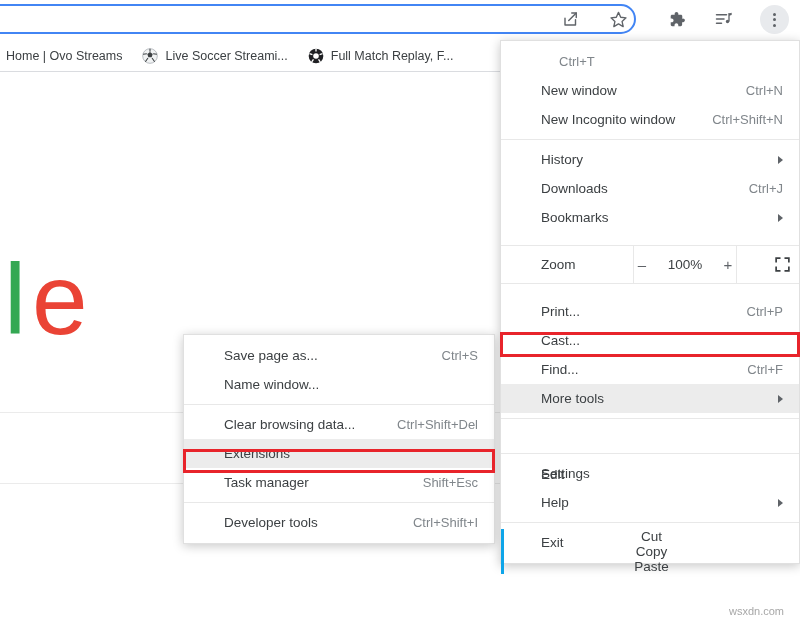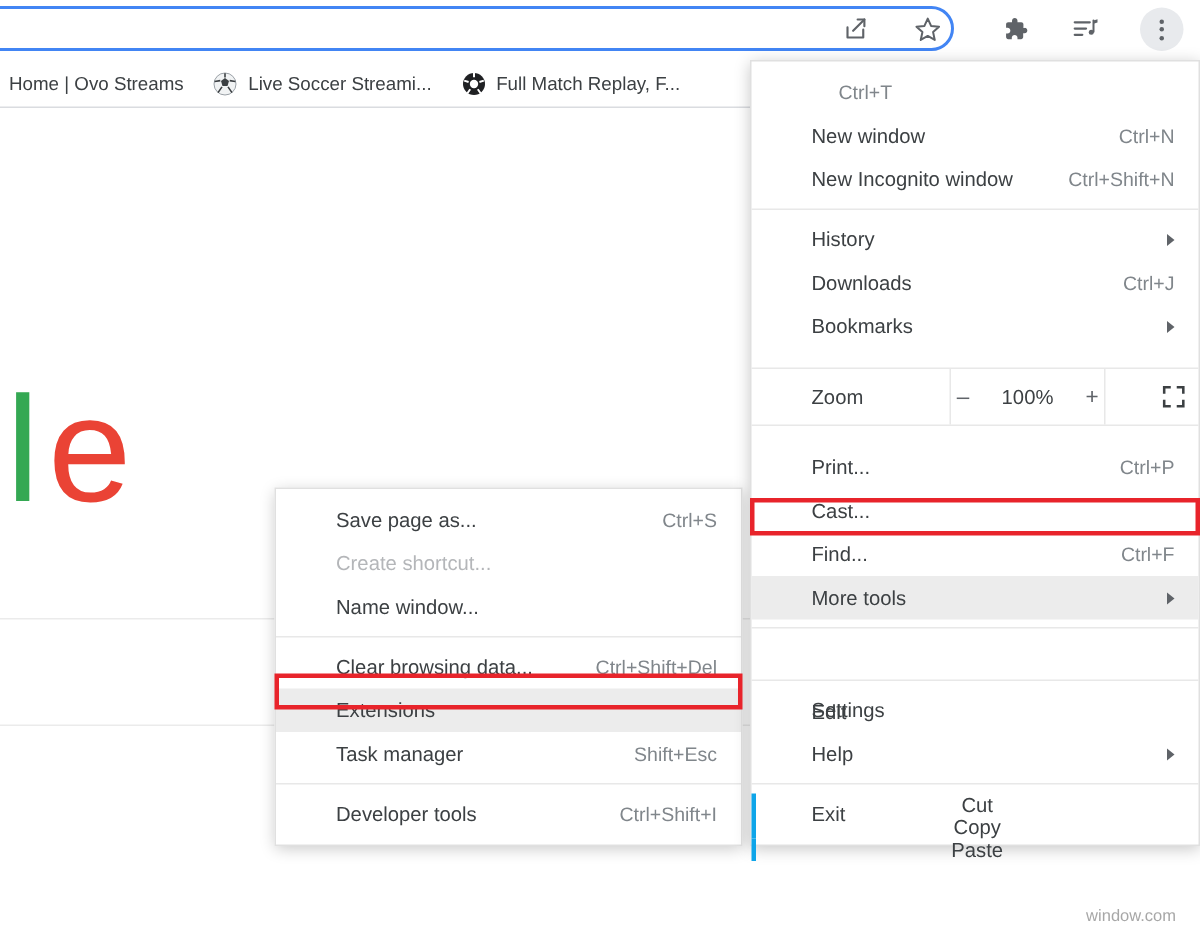--- a/index.html
+++ b/index.html
@@ -220,21 +220,21 @@
   }
   #edit-row .edit-action {
     flex: 1 1 0;
     display: flex; align-items: center; justify-content: center;
     border-left: 3px solid #0ea5e9;
     font-size: 13.5px;
   }
 
   
   #more-tools-submenu {
-    left: 183px; top: 325px;
+    left: 183px; top: 334px;
     width: 312px;
     padding: 6px 0 6px 0;
   }
   #more-tools-submenu .menu-item { height: 29px; padding-left: 40px; padding-right: 16px; }
 
   
   .red-box {
     position: absolute;
     border: 3px solid #e8242b;
     box-sizing: border-box;
@@ -343,24 +343,20 @@
   <div id="search-box-line2"></div>
 </div>
 
 <div class="menu" id="more-tools-submenu">
 
   <div class="menu-item">
     <span class="label">Save page as...</span>
     <span class="accel">Ctrl+S</span>
   </div>
 
-  <div class="menu-item disabled">
-    <span class="label">Create shortcut...</span>
-    <span class="accel"></span>
-  </div>
 
   <div class="menu-item">
     <span class="label">Name window...</span>
     <span class="accel"></span>
   </div>
 
   <div class="menu-sep"></div>
 
   <div class="menu-item">
     <span class="label">Clear browsing data...</span>
@@ -476,13 +472,13 @@
 
   <div class="menu-item">
     <span class="label">Exit</span>
     <span class="accel"></span>
   </div>
 </div>
 
 <div class="red-box" id="red-box-more-tools"></div>
 <div class="red-box" id="red-box-extensions"></div>
 
-<div id="watermark">window.com</div>
+<div id="watermark">wsxdn.com</div>
 
 </body></html>

